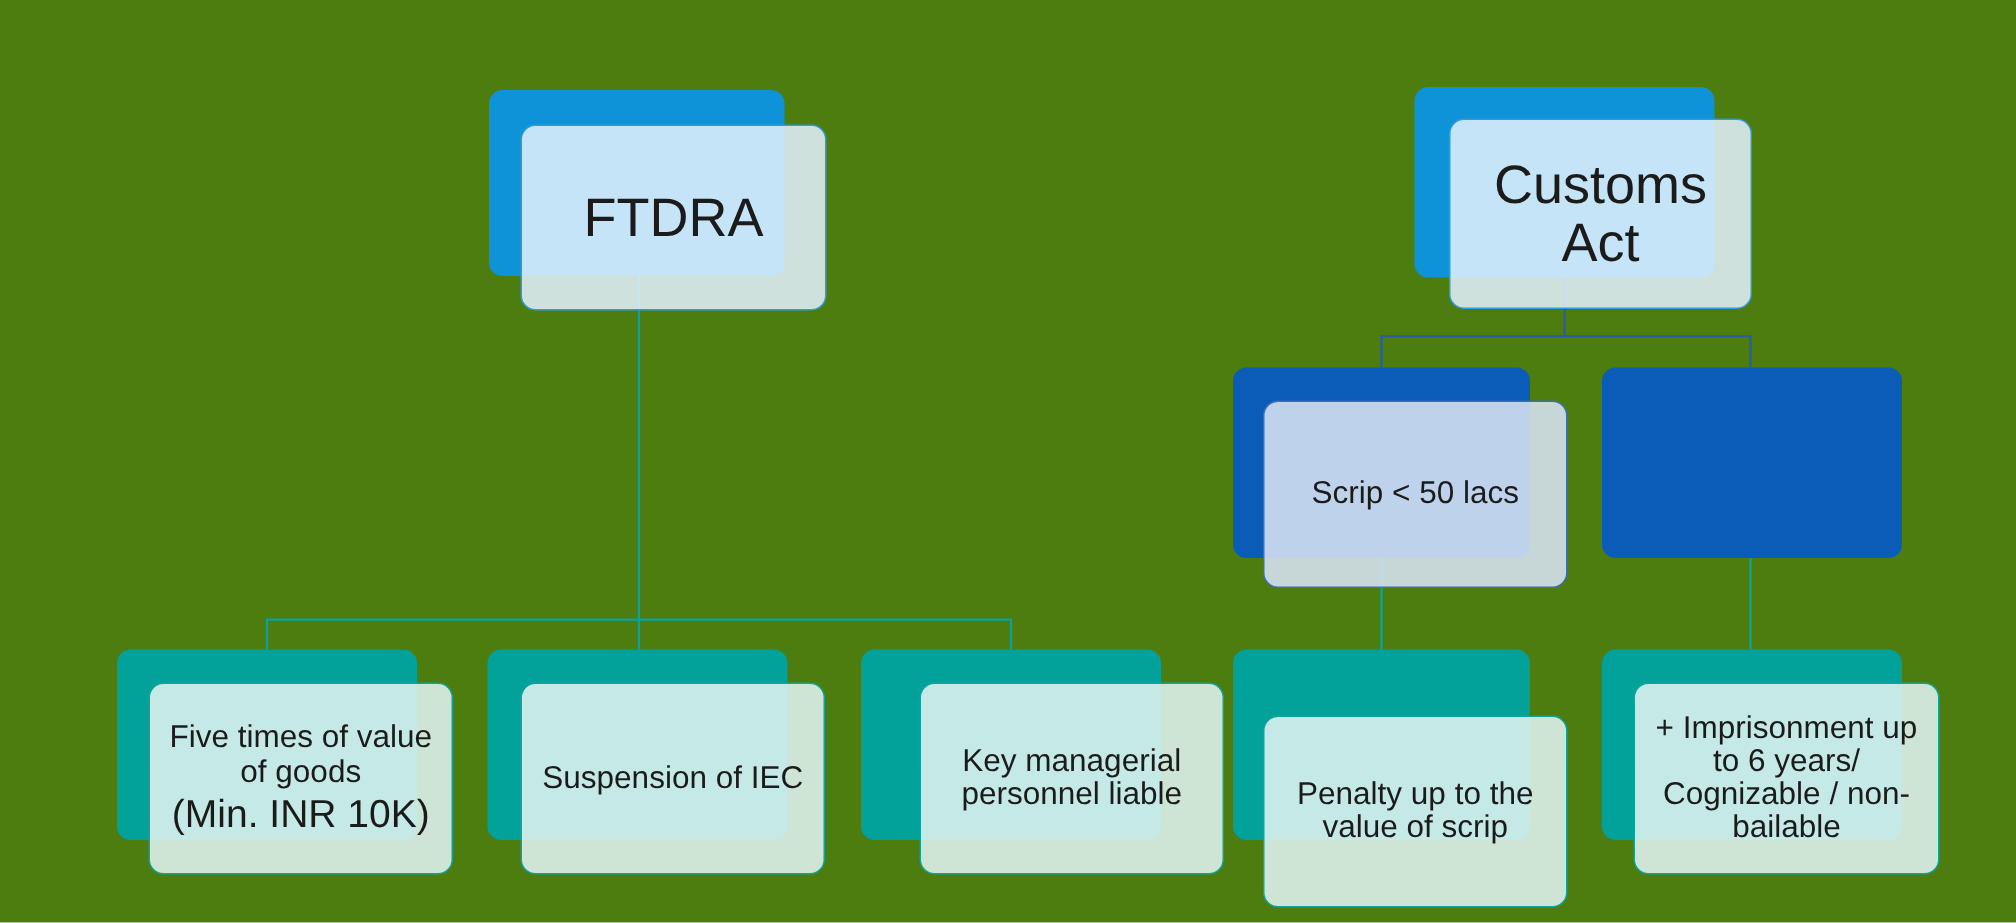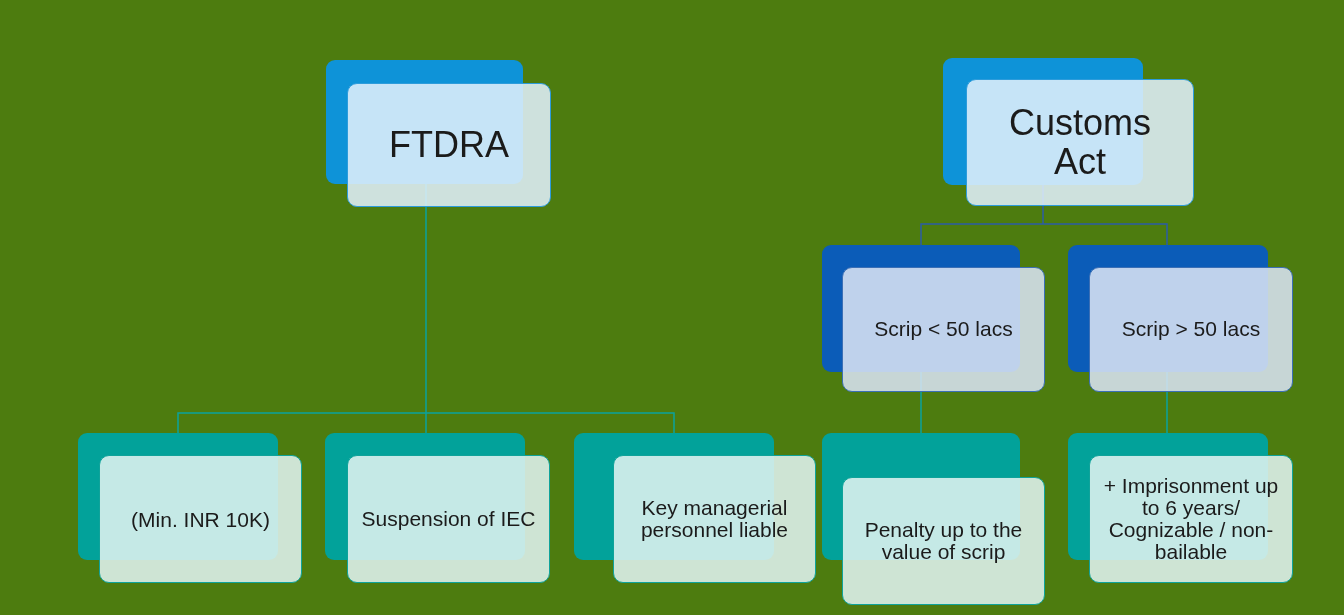--- a/index.html
+++ b/index.html
@@ -21,21 +21,21 @@
     position:absolute;border-radius:10px;border:1px solid;
     display:flex;flex-direction:column;align-items:center;justify-content:center;
     text-align:center;padding:4px 8px;box-sizing:border-box;
   }
   .front.blue{background:var(--fill_blue,rgba(224,239,250,0.88));border-color:var(--border_blue,#2D9CDB);}
   .front.darkblue{background:var(--fill_dark_blue,rgba(216,226,243,0.88));border-color:var(--border_dark_blue,#3B6FB5);}
   .front.teal{background:var(--fill_teal,rgba(224,242,240,0.88));border-color:var(--border_teal,#0FA39A);}
   .lbl{white-space:pre-line;}
   .hdr{font-size:36px;line-height:1.08;}
   .body{font-size:21px;line-height:1.06;}
-  .sub{font-size:21px;line-height:1.06;margin-top:3px;white-space:pre-line;}
+  .sub{font-size:26px;line-height:1.06;margin-top:3px;white-space:pre-line;}
 </style>
 </head>
 <body>
 
 <div class="canvas">
 
   <div class="layer">
     <div class="back blue" style="left:326px;top:60px;width:197px;height:124px"></div>
     <div class="back blue" style="left:943px;top:58px;width:200px;height:127px"></div>
     <div class="back teal" style="left:78px;top:433px;width:200px;height:127px"></div>
@@ -55,34 +55,33 @@
     <path class="teal-line" d="M921 372 L921 433"></path>
     <path class="teal-line" d="M1167 372 L1167 433"></path>
   </svg>
 
   <div class="layer">
 
     <div class="front blue" style="left:347px;top:83px;width:204px;height:124px">
       <span class="lbl hdr">FTDRA</span>
     </div>
 
-    <div class="front blue" style="left:966px;top:79px;width:228px;height:127px">
+    <div class="front blue" style="left:966px;top:79px;width:202px;height:127px">
       <span class="lbl hdr">Customs
 Act</span>
     </div>
 
     <div class="front darkblue" style="left:842px;top:267px;width:203px;height:125px">
       <span class="lbl body">Scrip &lt; 50 lacs</span>
     </div>
 
-    <div class="front darkblue" style="left:1089px;top:267px;width:204px;height:125px">
-      <span class="lbl body">Scrip &gt; 50 lacs</span>
-    </div>
 
     <div class="front teal" style="left:99px;top:455px;width:203px;height:128px">
+      <span class="lbl body">Five times of value
+of goods</span>
       <span class="sub">(Min. INR 10K)</span>
     </div>
 
     <div class="front teal" style="left:347px;top:455px;width:203px;height:128px">
       <span class="lbl body">Suspension of IEC</span>
     </div>
 
     <div class="front teal" style="left:613px;top:455px;width:203px;height:128px">
       <span class="lbl body">Key managerial
 personnel liable</span>

